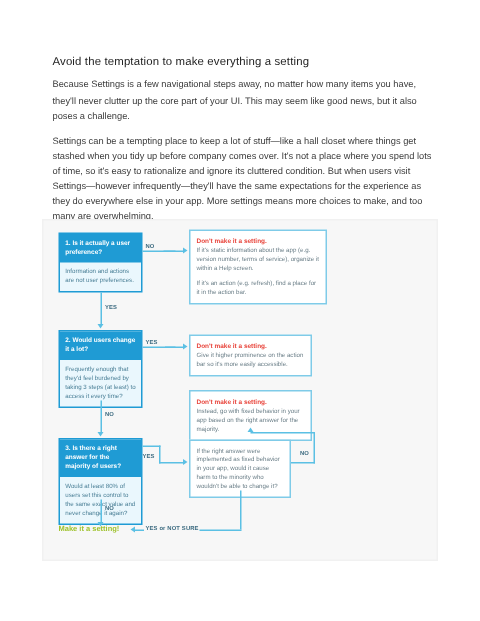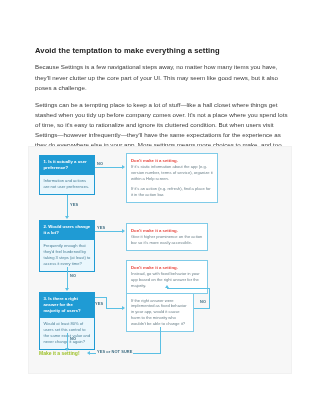--- a/index.html
+++ b/index.html
@@ -16,23 +16,23 @@
     box-sizing: border-box;
     padding: 0;
   }
   .article {
     position: absolute;
     left: 35px; top: 36px;
     width: 253px;
   }
   h1.title {
     font-size: 7.6px;
-    font-weight: bold;
+    font-weight: normal;
     color: #222222;
-    margin: 10px 0 7px 0;
+    margin: 0 0 7px 0;
     line-height: 1.25;
     letter-spacing: 0.1px;
   }
   p.para {
     font-size: 6.2px;
     color: #3b3b3b;
     line-height: 1.62;
     margin: 0 0 7.5px 0;
     text-align: left;
   }

